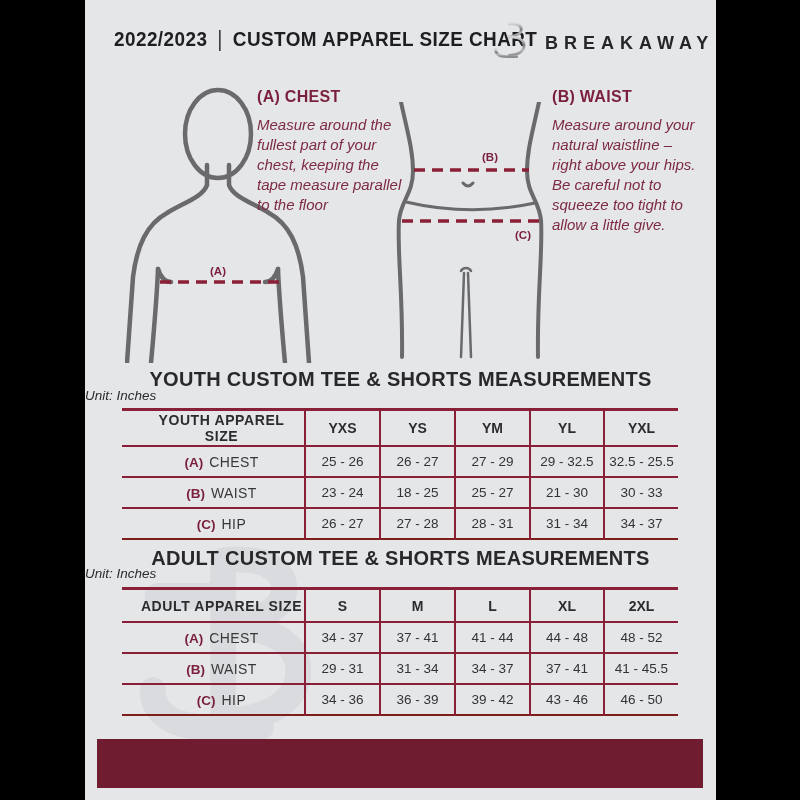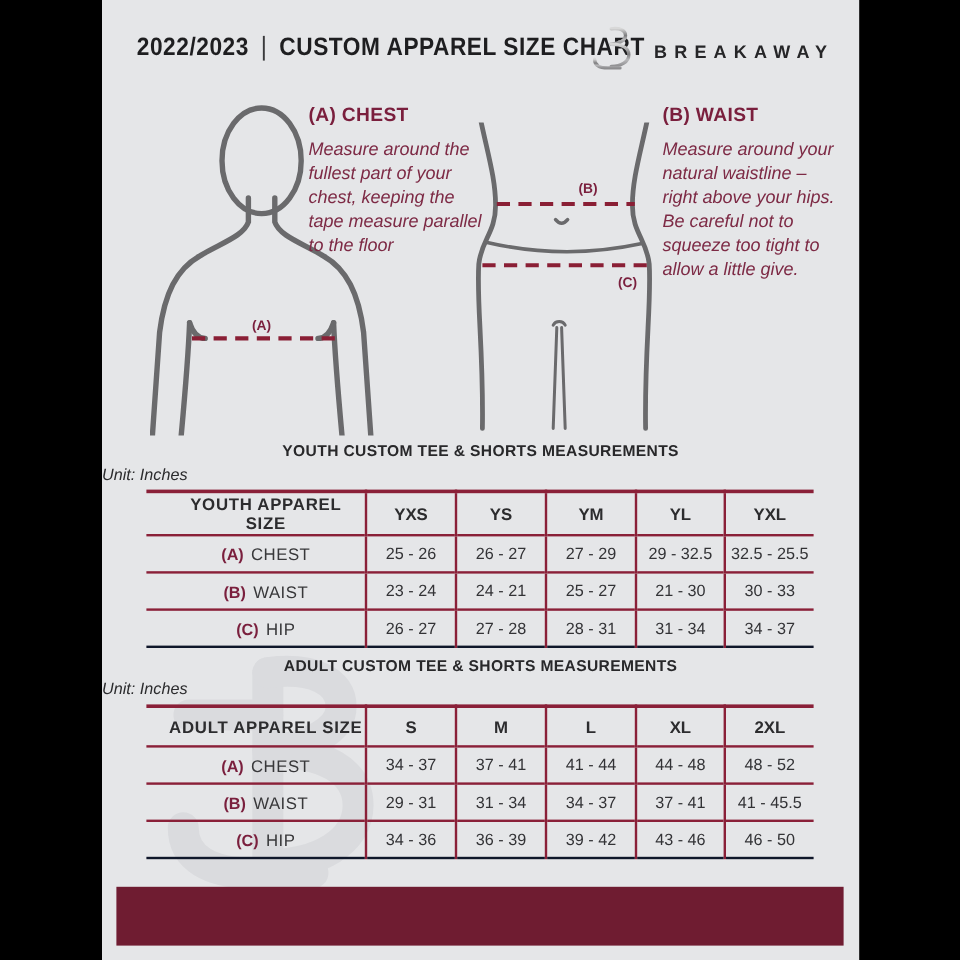--- a/index.html
+++ b/index.html
@@ -6,49 +6,49 @@
   .canvas { position:relative; width:800px; height:800px; background:#000; overflow:hidden;
             font-family:"Liberation Sans", sans-serif; }
   .page { position:absolute; left:85px; top:0; width:631px; height:800px; background:#e5e6e8; }
 
   
   .hdr-title { position:absolute; left:29px; top:26px; font-size:21px; font-weight:bold;
                color:#1e1e20; letter-spacing:.5px; white-space:nowrap;
                transform:scaleX(.9); transform-origin:left center; }
   .hdr-title .sep { font-weight:400; color:#3a3a3c; padding:0 11px; font-size:22px; }
   .brand { position:absolute; left:405px; top:18px; display:flex; align-items:center; gap:9px; }
-  .brand-name { font-size:15px; font-weight:bold; letter-spacing:6px; color:#262628; }
+  .brand-name { font-size:18px; font-weight:bold; letter-spacing:6px; color:#262628; }
 
   
   .inst { position:absolute; z-index:1; }
   .inst h3 { margin:0 0 9px 0; font-size:16px; font-weight:bold; color:#7a1f3d; letter-spacing:.3px; }
   .inst p  { margin:0; font-size:15px; font-style:italic; color:#7d2a45;
              line-height:1.33; white-space:pre-line; }
   .inst-a { left:172px; top:88px;  width:152px; }
   .inst-b { left:467px; top:88px;  width:160px; }
   .inst-c { left:467px; top:221px; width:160px; }
 
   
   .fig { position:absolute; z-index:1; }
   .fig-torso { left:40px;  top:85px; }
   .fig-lower { left:308px; top:102px; }
   .fig svg text { font-family:"Liberation Sans", sans-serif; font-weight:bold; fill:#7a1f3d; }
 
   
   .sec-title { position:absolute; left:0; width:631px; text-align:center; z-index:1;
-               font-size:13px; font-weight:bold; color:#28282a; letter-spacing:.3px; }
+               font-size:20px; font-weight:bold; color:#28282a; letter-spacing:.3px; }
   .sec-unit  { position:absolute; left:0; width:631px; text-align:left; z-index:1;
                font-size:13.5px; font-style:italic; color:#2b2b2d; }
   .youth-title { top:368px; }  .youth-unit { top:388px; }
   .adult-title { top:547px; }  .adult-unit { top:566px; }
 
   
   table.sizes { position:absolute; left:37px; width:556px; border-collapse:collapse;
                 table-layout:fixed; z-index:1;
-                border-top:3px solid #8a2038; border-bottom:2px solid #0f172a; }
+                border-top:3px solid #8a2038; border-bottom:2px solid #7f1d1d; }
   .youth-table { top:408px; }
   .adult-table { top:587px; }
   table.sizes th { height:29px; font-size:14px; font-weight:bold; color:#2c2c2e; text-align:center; }
   table.sizes td { height:27px; font-size:13.5px; color:#333336; text-align:center; }
   table.sizes th:not(:first-child), table.sizes td:not(:first-child) { border-left:2px solid #8a2038; }
   table.sizes tr + tr th, table.sizes tr + tr td { border-top:2px solid #8a2038; }
   th.lblcol { text-align:left; padding-left:18px; font-weight:normal; font-size:13.5px;
               color:#3c3c3e; letter-spacing:.6px; }
   td.lblcol { text-align:left; padding-left:18px; }
   td.lblcol .pfx  { font-weight:bold; color:#7a1f3d; margin-right:6px; font-size:13.5px; }
@@ -179,21 +179,21 @@
         <td class="lblcol"><span class="pfx">(A)</span><span class="rlbl">CHEST</span></td>
         <td>25 - 26</td>
         <td>26 - 27</td>
         <td>27 - 29</td>
         <td>29 - 32.5</td>
         <td>32.5 - 25.5</td>
       </tr>
       <tr>
         <td class="lblcol"><span class="pfx">(B)</span><span class="rlbl">WAIST</span></td>
         <td>23 - 24</td>
-        <td>24 - 21</td>
+        <td>18 - 25</td>
         <td>25 - 27</td>
         <td>21 - 30</td>
         <td>30 - 33</td>
       </tr>
       <tr>
         <td class="lblcol"><span class="pfx">(C)</span><span class="rlbl">HIP</span></td>
         <td>26 - 27</td>
         <td>27 - 28</td>
         <td>28 - 31</td>
         <td>31 - 34</td>

